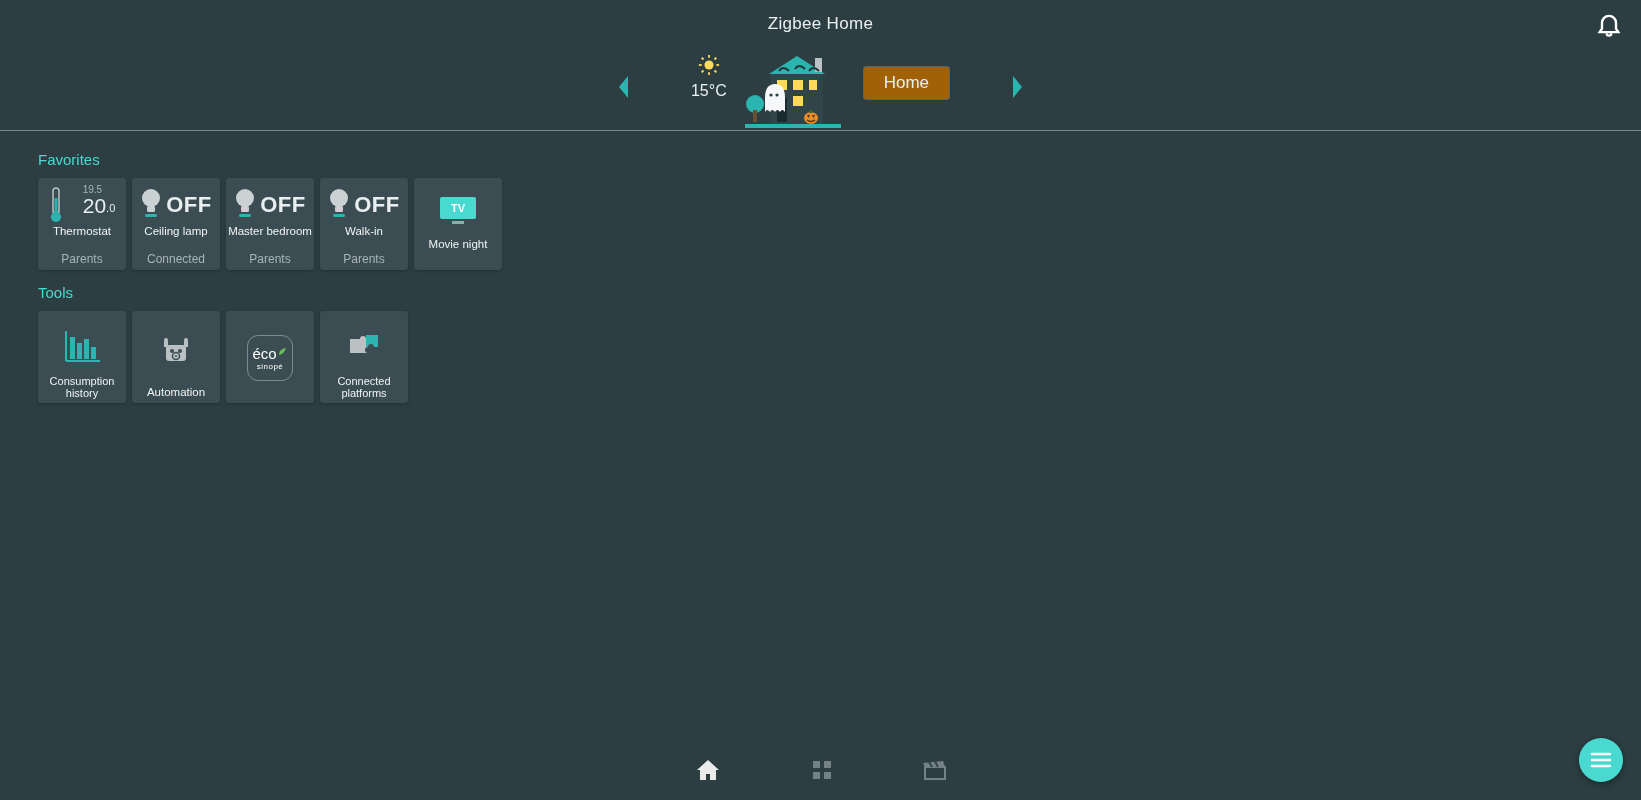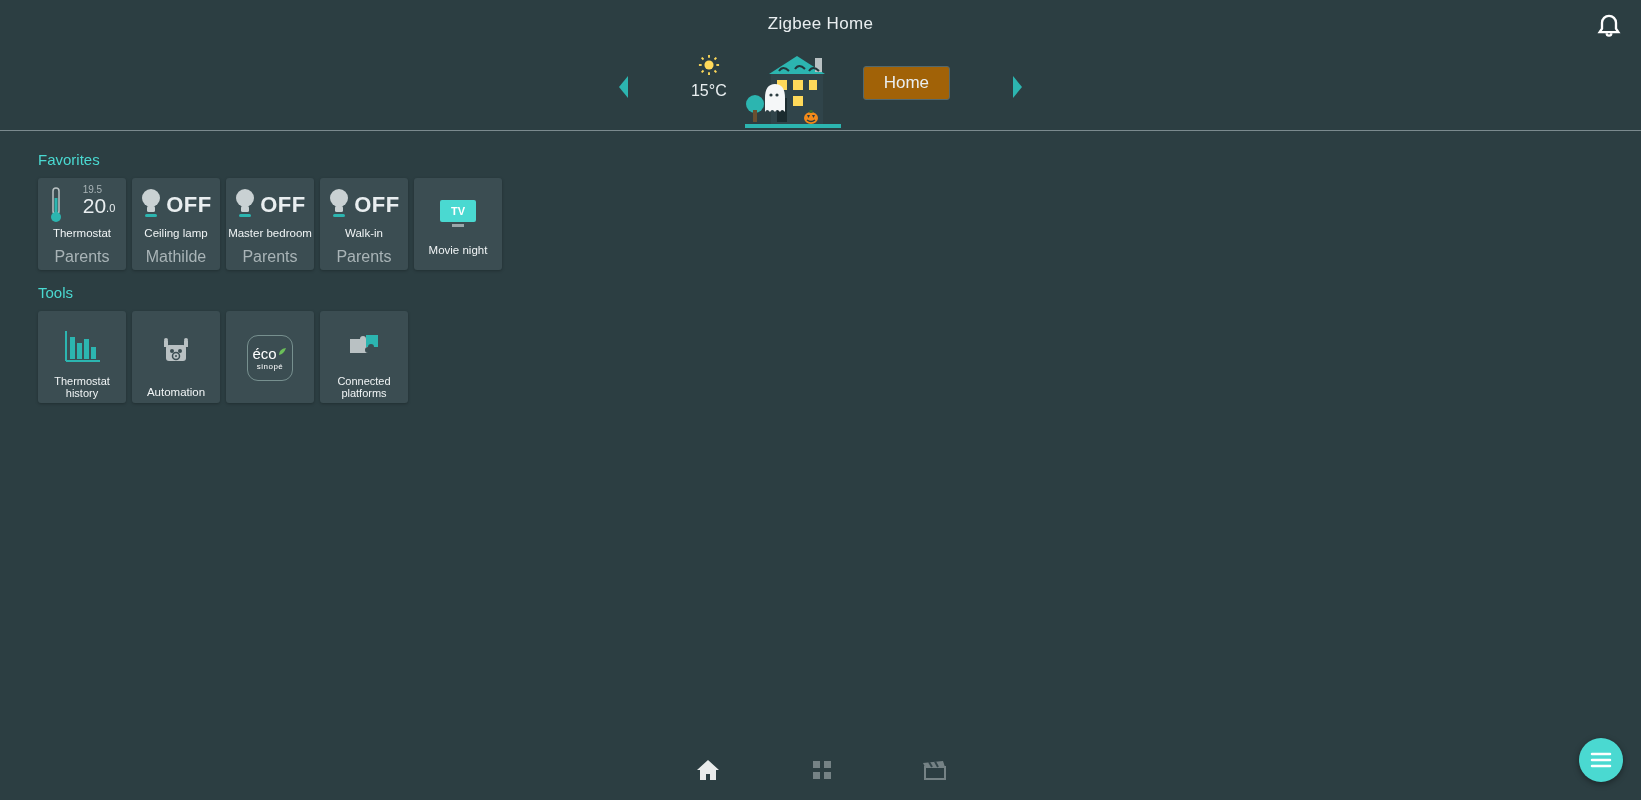--- a/index.html
+++ b/index.html
@@ -40,21 +40,21 @@
 
   
   .content{padding:14px 0 0 38px;}
   .section-title{color:var(--teal-light);font-size:15px;font-weight:400;margin:6px 0 10px 0;}
   .tiles{display:flex;gap:6px;flex-wrap:wrap;}
 
   .tile{width:88px;height:86px;background:var(--bg-tile);border-radius:3px;display:flex;flex-direction:column;align-items:center;justify-content:space-between;padding-top:6px;cursor:pointer;box-shadow:0 1px 3px rgba(0,0,0,.25);}
   .tile .icon-slot{flex:1;display:flex;align-items:center;justify-content:center;width:100%;}
   .tile .labels{margin-bottom:4px;text-align:center;line-height:1.1;}
   .tile .label1{font-size:11.5px;color:#f0f4f5;}
-  .tile .label2{font-size:16px;color:var(--text-dim);margin-top:9px;}
+  .tile .label2{font-size:12px;color:var(--text-dim);margin-top:15px;}
 
   
   .thermo{display:flex;align-items:flex-start;gap:20px;}
   .thermo-readout{display:flex;flex-direction:column;align-items:flex-start;}
   .thermo-small{font-size:10px;color:var(--text-dim);margin-top:-2px;}
   .thermo-big{font-size:21px;color:var(--text);line-height:1;display:flex;align-items:flex-end;}
   .thermo-dec{font-size:11px;position:relative;top:-2px;}
 
   .bulb-row{display:flex;align-items:center;gap:4px;}
   .off-text{font-size:22px;font-weight:600;color:var(--text);letter-spacing:.5px;}
@@ -194,21 +194,21 @@
             <svg width="22" height="34" viewBox="0 0 22 34">
                 <circle cx="11" cy="10" r="9" fill="#c9d1d3"></circle>
                 <rect x="7" y="18" width="8" height="6" rx="1.5" fill="#c9d1d3"></rect>
                 <rect x="5" y="26" width="12" height="3" rx="1.5" fill="#2cb5b0"></rect>
               </svg>
             <span class="off-text">OFF</span>
           </div>
         </div>
         <div class="labels">
           <div class="label1">Ceiling lamp</div>
-          <div class="label2">Mathilde</div>
+          <div class="label2">Connected</div>
         </div>
       </div>
 
       <div class="tile">
         <div class="icon-slot">
           <div class="bulb-row">
             <svg width="22" height="34" viewBox="0 0 22 34">
                 <circle cx="11" cy="10" r="9" fill="#c9d1d3"></circle>
                 <rect x="7" y="18" width="8" height="6" rx="1.5" fill="#c9d1d3"></rect>
                 <rect x="5" y="26" width="12" height="3" rx="1.5" fill="#2cb5b0"></rect>
@@ -263,21 +263,21 @@
           <svg width="40" height="34" viewBox="0 0 40 34">
               <line x1="4" y1="2" x2="4" y2="32" stroke="#2cb5b0" stroke-width="2"></line>
               <line x1="4" y1="32" x2="38" y2="32" stroke="#2cb5b0" stroke-width="2"></line>
               <rect x="8" y="8" width="5" height="22" fill="#2cb5b0"></rect>
               <rect x="15" y="14" width="5" height="16" fill="#2cb5b0"></rect>
               <rect x="22" y="10" width="5" height="20" fill="#2cb5b0"></rect>
               <rect x="29" y="18" width="5" height="12" fill="#2cb5b0"></rect>
             </svg>
         </div>
         <div class="labels">
-            <div class="label1" style="font-size:11px">Thermostat history</div>
+            <div class="label1" style="font-size:11px">Consumption history</div>
           </div>
       </div>
 
       <div class="tile">
         <div class="icon-slot">
           <svg width="40" height="34" viewBox="0 0 40 34">
               <rect x="10" y="10" width="20" height="16" rx="3" fill="#b9c1c3"></rect>
               <rect x="8" y="6" width="4" height="6" fill="#b9c1c3"></rect>
               <rect x="28" y="6" width="4" height="6" fill="#b9c1c3"></rect>
               <circle cx="10" cy="5" r="2" fill="#b9c1c3"></circle>

